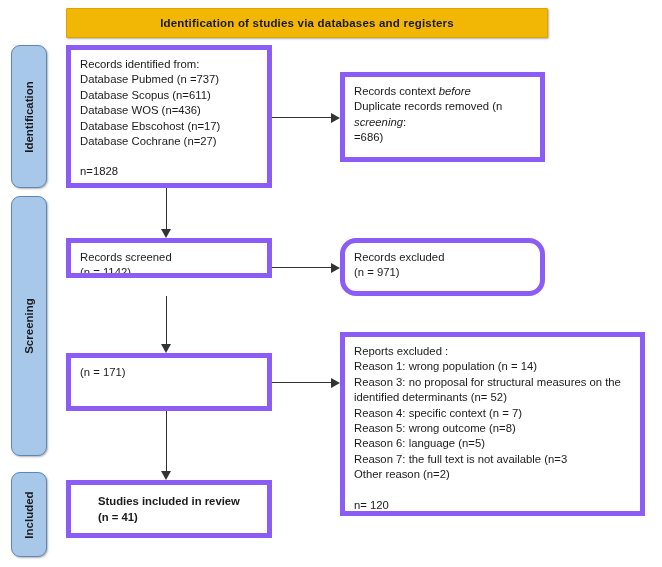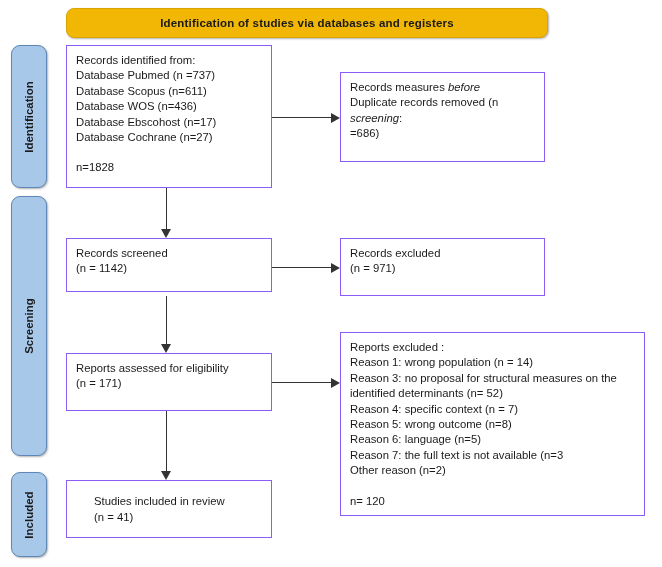--- a/index.html
+++ b/index.html
@@ -21,21 +21,21 @@
 
   
   .header-bar {
     position: absolute;
     left: 66px;
     top: 8px;
     width: 482px;
     height: 30px;
     background: #F2B705;
     border: 1px solid #D9A404;
-    border-radius: 8px;
+    border-radius: 1px;
     box-shadow: 1px 1px 2px rgba(0,0,0,0.30);
     display: flex;
     align-items: center;
     justify-content: center;
     box-sizing: border-box;
     text-align: right;
   }
   .header-bar span {
     font-size: 11.5px;
     font-weight: bold;
@@ -67,38 +67,38 @@
     color: #1a1a1a;
   }
   #rail-identification { top: 45px;  height: 143px; }
   #rail-screening     { top: 196px; height: 260px; }
   #rail-included      { top: 472px; height: 85px;  }
 
   
   .box {
     position: absolute;
     background: #ffffff;
-    border: 1px solid #8b5cf6;
+    border: 5px solid #8b5cf6;
     box-sizing: border-box;
     padding: 7px 8px 6px 9px;
     font-size: 11.3px;
     line-height: 15.4px;
     color: #1a1a1a;
     overflow: hidden;
   }
   .box .ln { white-space: nowrap; }
   .box .ln.wrap { white-space: normal; }
   .box .gap { height: 15px; }
-  .box.bold { font-weight: normal; padding-left: 27px; }
+  .box.bold { font-weight: bold; padding-left: 27px; }
   .box .ital { font-style: italic; }
 
   #box-identified     { left: 66px;  top: 45px;  width: 206px; height: 143px; }
   #box-removed        { left: 340px; top: 72px;  width: 205px; height: 90px; }
-  #box-screened       { left: 66px;  top: 238px; width: 206px; height: 54px; }
-  #box-excluded       { left: 340px; top: 238px; width: 205px; height: 58px; }
+  #box-screened       { left: 66px;  top: 238px; width: 206px; height: 40px; }
+  #box-excluded       { left: 340px; top: 238px; width: 205px; height: 58px; border-radius: 16px; }
   #box-assessed       { left: 66px;  top: 353px; width: 206px; height: 58px; }
   #box-reports-excl   { left: 340px; top: 332px; width: 305px; height: 184px; }
   #box-included       { left: 66px;  top: 480px; width: 206px; height: 58px;
                         display: flex; flex-direction: column; justify-content: center; }
 
   
   .vline {
     position: absolute;
     width: 1px;
     background: #333333;
@@ -167,38 +167,37 @@
     <div class="ln">Database Pubmed (n =737)</div>
     <div class="ln">Database Scopus (n=611)</div>
     <div class="ln">Database WOS (n=436)</div>
     <div class="ln">Database Ebscohost (n=17)</div>
     <div class="ln">Database Cochrane (n=27)</div>
     <div class="gap"></div>
     <div class="ln">n=1828</div>
   </div>
 
   <div class="box" id="box-removed">
-    <div class="ln"><span>Records measures </span><span class="ital">before</span></div>
+    <div class="ln"><span>Records context </span><span class="ital">before</span></div>
     <div class="ln">Duplicate records removed (n</div>
     <div class="ln"><span class="ital">screening</span><span>:</span></div>
     <div class="ln">=686)</div>
   </div>
 
   <div class="box" id="box-screened">
     <div class="ln">Records screened</div>
     <div class="ln">(n = 1142)</div>
   </div>
 
   <div class="box" id="box-excluded">
     <div class="ln">Records excluded</div>
     <div class="ln">(n = 971)</div>
   </div>
 
   <div class="box" id="box-assessed">
-    <div class="ln">Reports assessed for eligibility</div>
     <div class="ln">(n = 171)</div>
   </div>
 
   <div class="box" id="box-reports-excl">
     <div class="ln">Reports excluded :</div>
     <div class="ln">Reason 1: wrong population (n = 14)</div>
     <div class="ln wrap">Reason 3: no proposal for structural measures on the identified determinants (n= 52)</div>
     <div class="ln">Reason 4: specific context (n = 7)</div>
     <div class="ln">Reason 5: wrong outcome (n=8)</div>
     <div class="ln">Reason 6: language (n=5)</div>

